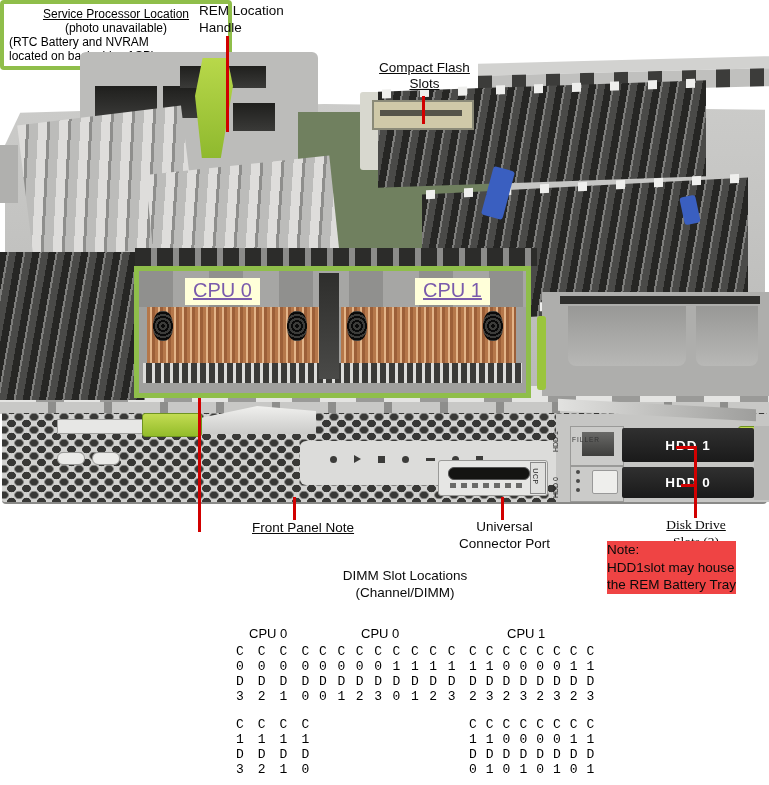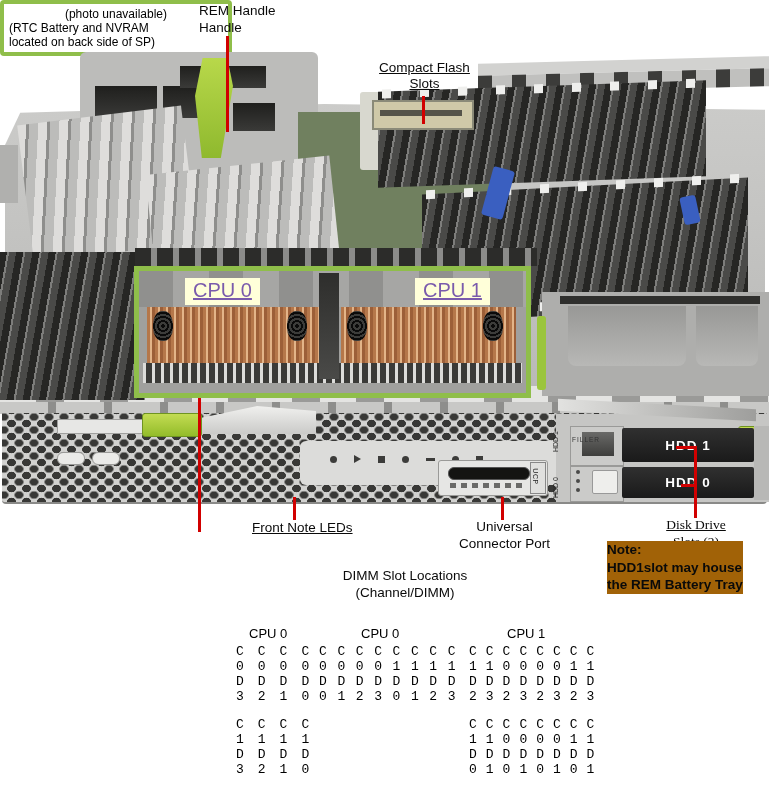--- a/index.html
+++ b/index.html
@@ -216,42 +216,43 @@
   <div class="red" style="left:226px;top:36px;width:3px;height:96px;"></div>
   <div class="red" style="left:422px;top:96px;width:3px;height:28px;"></div>
   <div class="red" style="left:198px;top:398px;width:3px;height:134px;"></div>
   <div class="red" style="left:293px;top:497px;width:3px;height:23px;"></div>
   <div class="red" style="left:501px;top:497px;width:3px;height:23px;"></div>
   <div class="red" style="left:694px;top:446px;width:3px;height:72px;"></div>
   <div class="red" style="left:676px;top:446px;width:21px;height:3px;"></div>
   <div class="red" style="left:681px;top:484px;width:16px;height:3px;"></div>
 
   <div class="abs lbl z-top" style="left:199px;top:2px;">
-    <div>REM Handle</div>
+    <div>REM Location</div>
     <div>Handle</div>
   </div>
   <div class="abs lbl ctr z-top" style="left:357px;top:60px;width:135px;line-height:16px;">
     <div class="und">Compact Flash</div>
     <div class="und">Slots</div>
   </div>
   <div id="sp-box">
+    <div class="t">Service Processor Location</div>
     <div class="c">(photo unavailable)</div>
     <div>(RTC Battery and NVRAM</div>
     <div>located on back side of SP)</div>
   </div>
-  <div class="abs lbl und z-top" style="left:252px;top:519px;">Front Note LEDs</div>
+  <div class="abs lbl und z-top" style="left:252px;top:519px;">Front Panel Note</div>
   <div class="abs lbl ctr z-top" style="left:452px;top:519px;width:105px;line-height:16.5px;">
     <div>Universal</div>
     <div>Connector Port</div>
   </div>
   <div class="abs lbl ctr z-top" style="left:650px;top:516px;width:92px;line-height:17px;font-family:Liberation Serif, serif;">
     <div class="und">Disk Drive</div>
     <div class="und">Slots (2)</div>
   </div>
-  <div class="abs lbl z-top" style="left:607px;top:541px;line-height:17.5px;background:#a16207;font-weight:bold;">
+  <div class="abs lbl z-top" style="left:607px;top:541px;line-height:17.5px;background:#ef4444;">
     <div>Note:</div>
     <div>HDD1slot may house</div>
     <div>the REM Battery Tray</div>
   </div>
 
   <div class="abs lbl ctr z-top" style="left:299px;top:567px;width:212px;">
     <div>DIMM Slot Locations</div>
     <div>(Channel/DIMM)</div>
   </div>
   <div class="dimm-hdr" style="left:249px;top:626px;">CPU 0</div>

